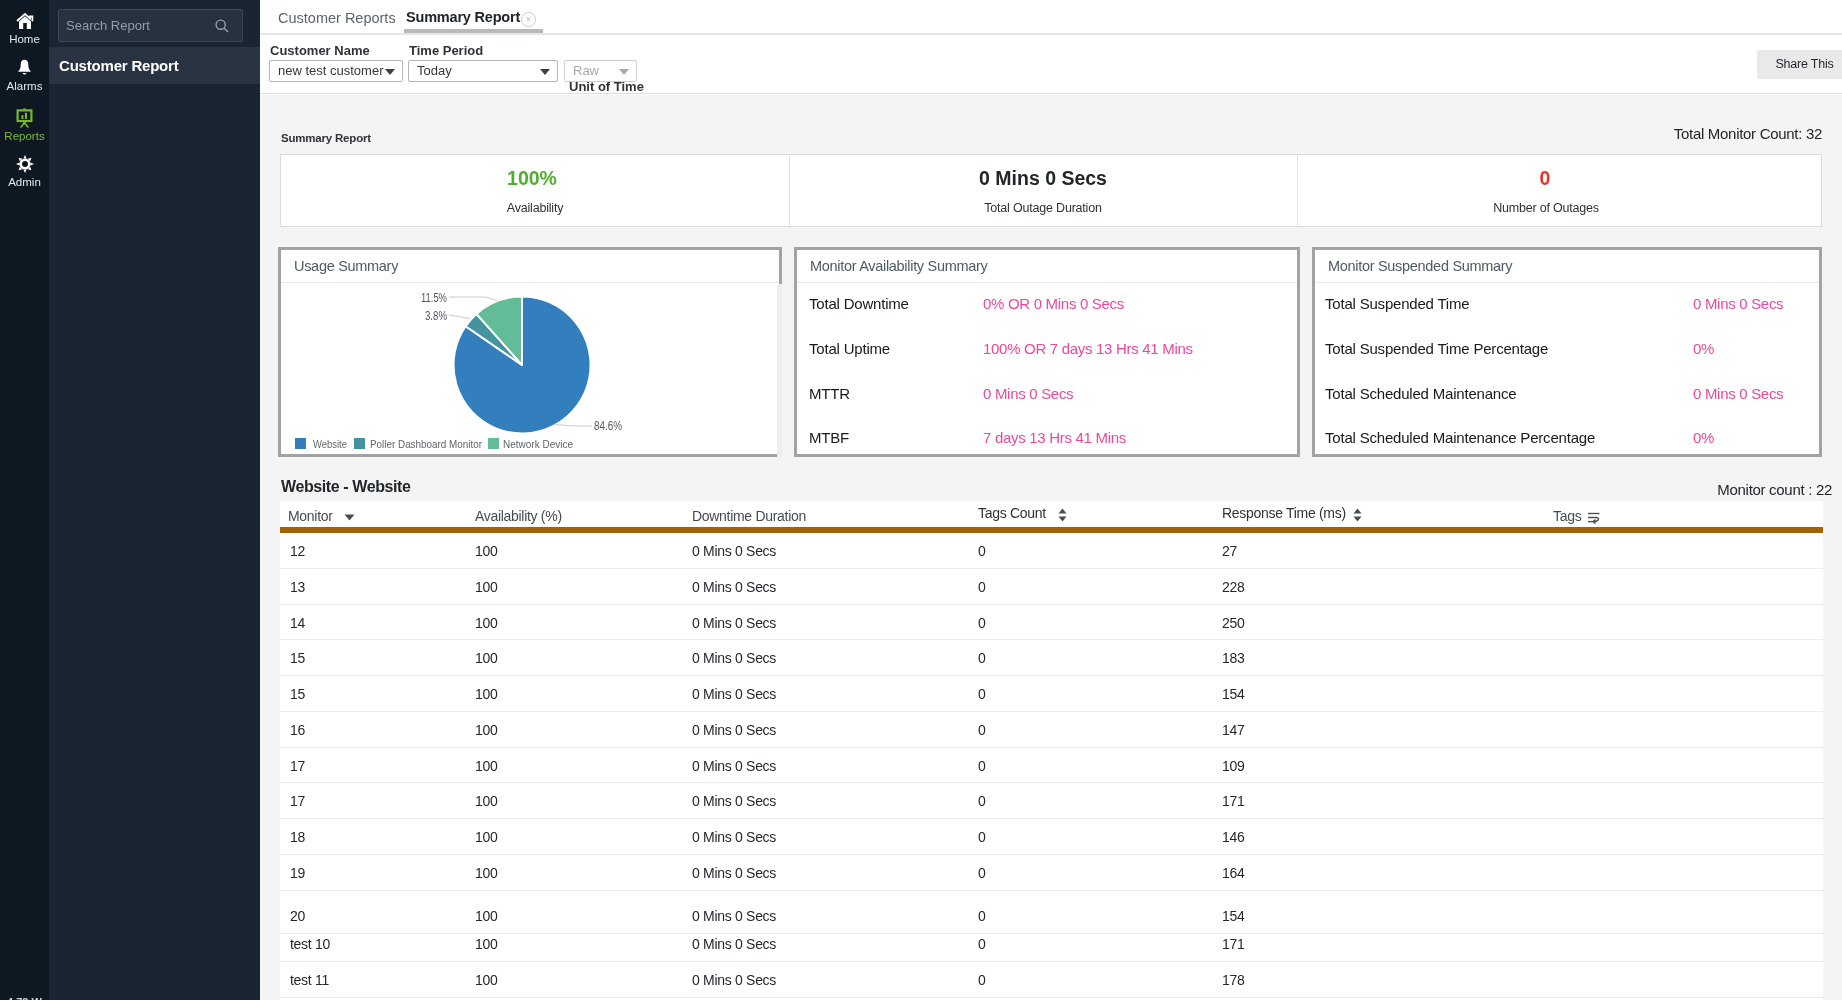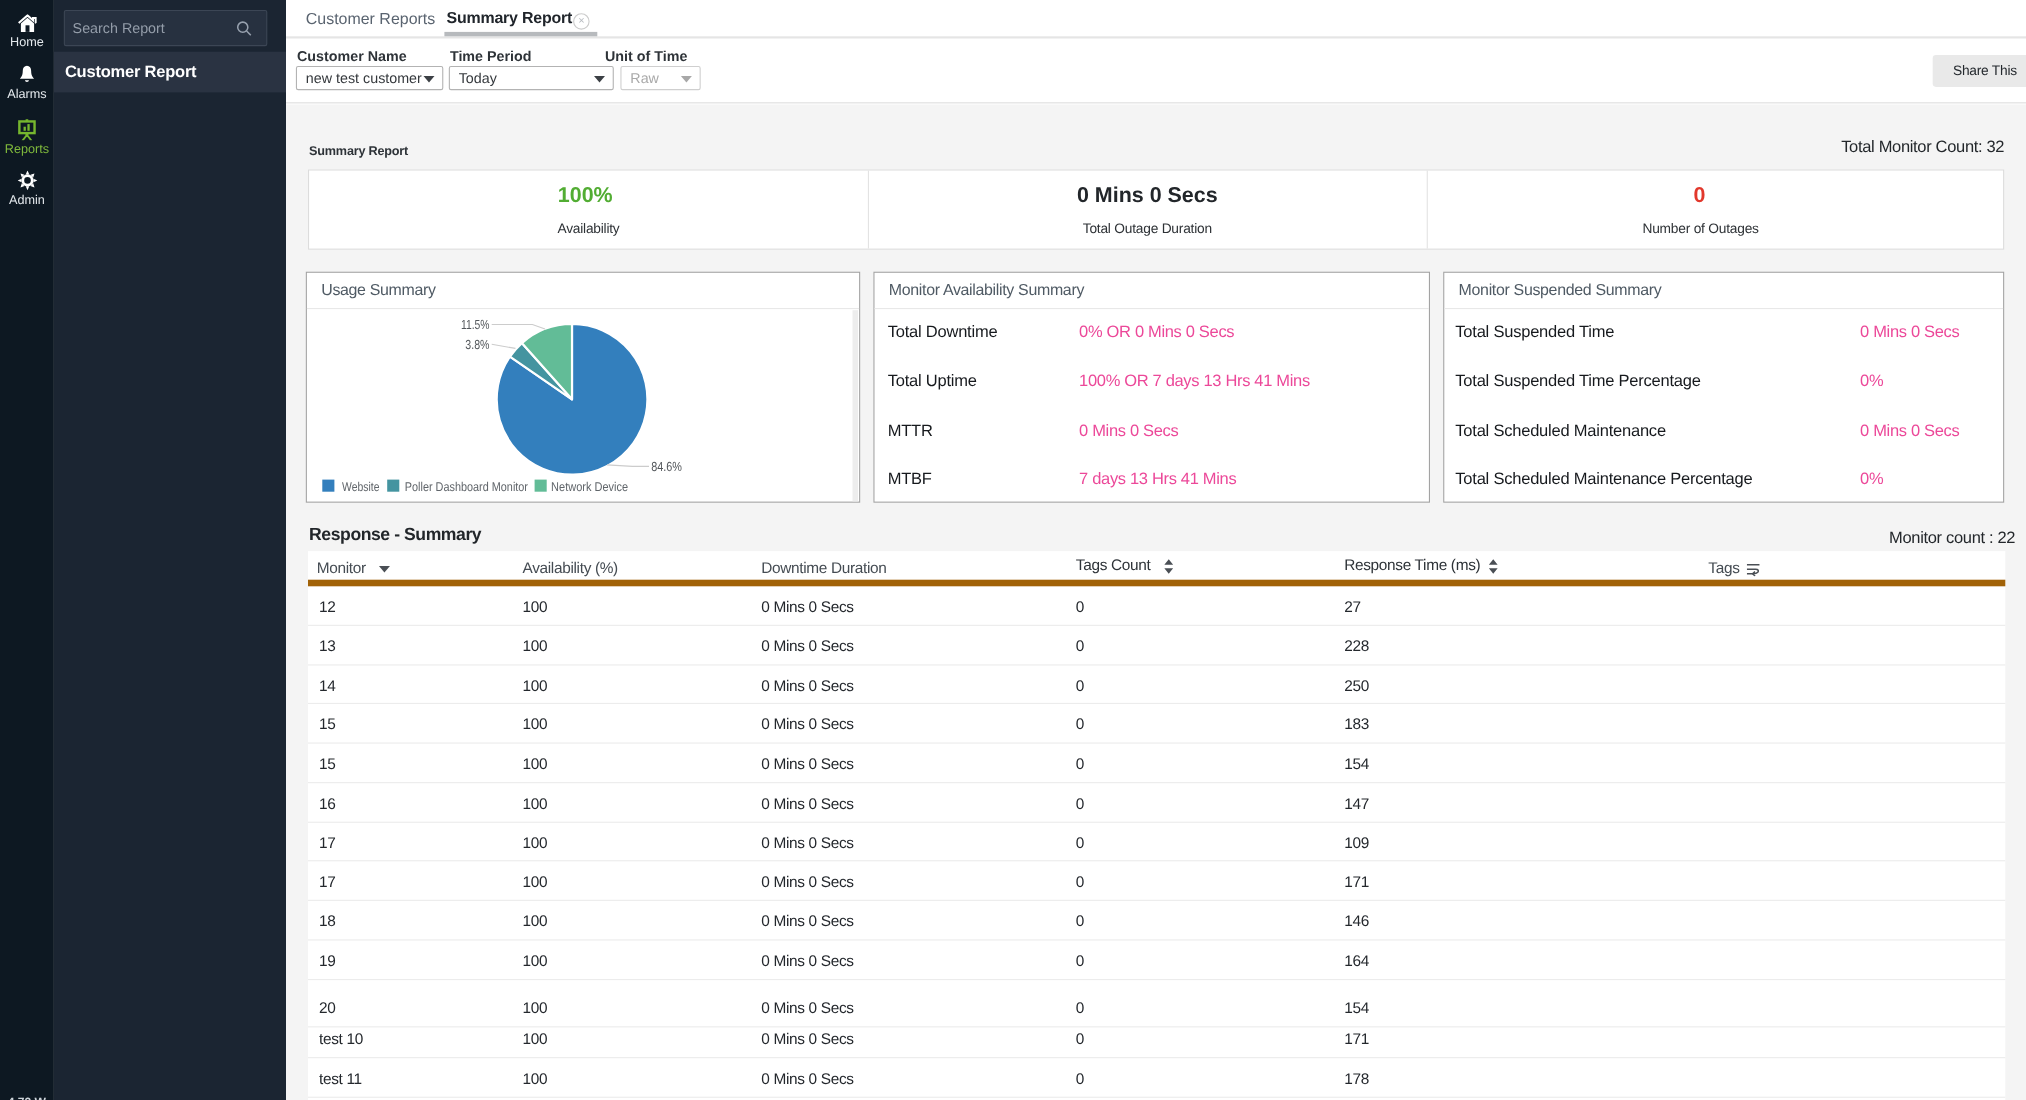--- a/index.html
+++ b/index.html
@@ -53,21 +53,21 @@
   .tmc { position:absolute; right:20px; top:30px; font-size:15px; color:#23272b; letter-spacing:-0.3px; }
 
   #statcard { position:absolute; left:20px; top:59px; width:1542px; height:73px;
     background:#fff; border:1px solid #dcdcdc; }
   .statdiv { position:absolute; top:0; width:1px; height:71px; background:#e3e3e3; }
   .statval { position:absolute; top:12px; font-size:19.5px; font-weight:700; color:#22262a;
     transform:translateX(-50%); white-space:nowrap; }
   .statlab { position:absolute; top:46px; font-size:12.5px; color:#2e3236; letter-spacing:-0.2px;
     transform:translateX(-50%); white-space:nowrap; }
 
-  .panel { position:absolute; top:152px; height:210px; background:#fff; border:1px solid #a3a3a3; }
+  .panel { position:absolute; top:152px; height:210px; background:#fff; border:3px solid #a3a3a3; }
   .phead { height:33px; border-bottom:1px solid #e8e8e8; font-size:14.5px; color:#4f5a64; letter-spacing:-0.3px;
     line-height:32px; padding-left:13px; }
   .plab { position:absolute; font-size:15px; font-weight:400; color:#16191d; white-space:nowrap; letter-spacing:-0.2px; }
   .pval { position:absolute; font-size:15px; color:#ec4899; white-space:nowrap; letter-spacing:-0.3px; }
 
   
   #tablesec { left:0; top:461px; width:1582px; height:539px; }
   .ttitle { position:absolute; left:21px; top:17px; font-size:16px; font-weight:bold; color:#22262a; letter-spacing:-0.4px; }
   .tcount { position:absolute; right:10px; top:20px; font-size:15px; color:#23272b; letter-spacing:-0.3px; }
   #tablebox { position:absolute; left:20px; top:40px; width:1543px; height:499px; background:#fff; }
@@ -147,21 +147,21 @@
     <div class="abs" id="tabbar">
       <span class="tab1">Customer Reports</span>
       <span class="tab2">Summary Report</span>
       <div id="tabline"></div>
       <div id="tabclose">×</div>
     </div>
 
     <div class="abs" id="filterbar">
       <span class="flabel" style="left:10px;">Customer Name</span>
       <span class="flabel" style="left:149px;">Time Period</span>
-      <span class="flabel" style="left:290px;">Unit of Time</span>
+      <span class="flabel" style="left:309px;margin-top:36px;">Unit of Time</span>
       <div class="fsel" style="left:9px; width:134px;">new test customer<span class="caret"></span></div>
       <div class="fsel" style="left:148px; width:150px;">Today<span class="caret"></span></div>
       <div class="fsel dis" style="left:304px; width:73px;">Raw<span class="caret"></span></div>
       <div id="sharebtn">Share This</div>
     </div>
 
     <div class="abs" id="grayband">
       <div class="smallhdr">Summary Report</div>
       <div class="tmc">Total Monitor Count: 32</div>
 
@@ -225,21 +225,21 @@
         <div class="plab" style="left:10px; top:90px;">Total Suspended Time Percentage</div>
         <div class="pval" style="left:378px; top:90px;">0%</div>
         <div class="plab" style="left:10px; top:135px;">Total Scheduled Maintenance</div>
         <div class="pval" style="left:378px; top:135px;">0 Mins 0 Secs</div>
         <div class="plab" style="left:10px; top:179px;">Total Scheduled Maintenance Percentage</div>
         <div class="pval" style="left:378px; top:179px;">0%</div>
       </div>
     </div>
 
     <div class="abs" id="tablesec">
-      <div class="ttitle">Response - Summary</div>
+      <div class="ttitle">Website - Website</div>
       <div class="tcount">Monitor count : 22</div>
       <div id="tablebox">
       <div id="thead">
         <span class="th" style="left:8px;">Monitor</span>
         <svg width="11" height="7" viewBox="0 0 11 7" style="position:absolute;left:64px;top:13px;">
               <path d="M0.5 0.5 H10.5 L5.5 6.5 Z" fill="#4a4f55"></path>
             </svg>
         <span class="th" style="left:195px;">Availability (%)</span>
         <span class="th" style="left:412px;">Downtime Duration</span>
         <span class="th" style="left:698px; top:3.5px; color:#2e3338;">Tags Count</span>

